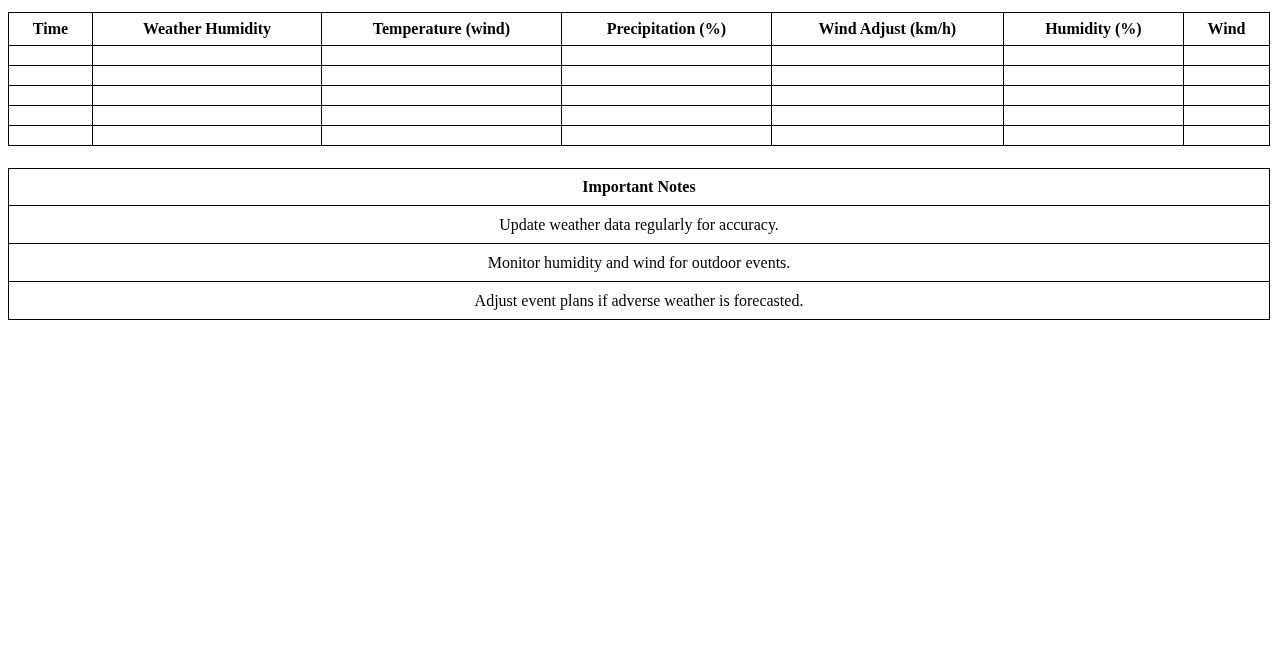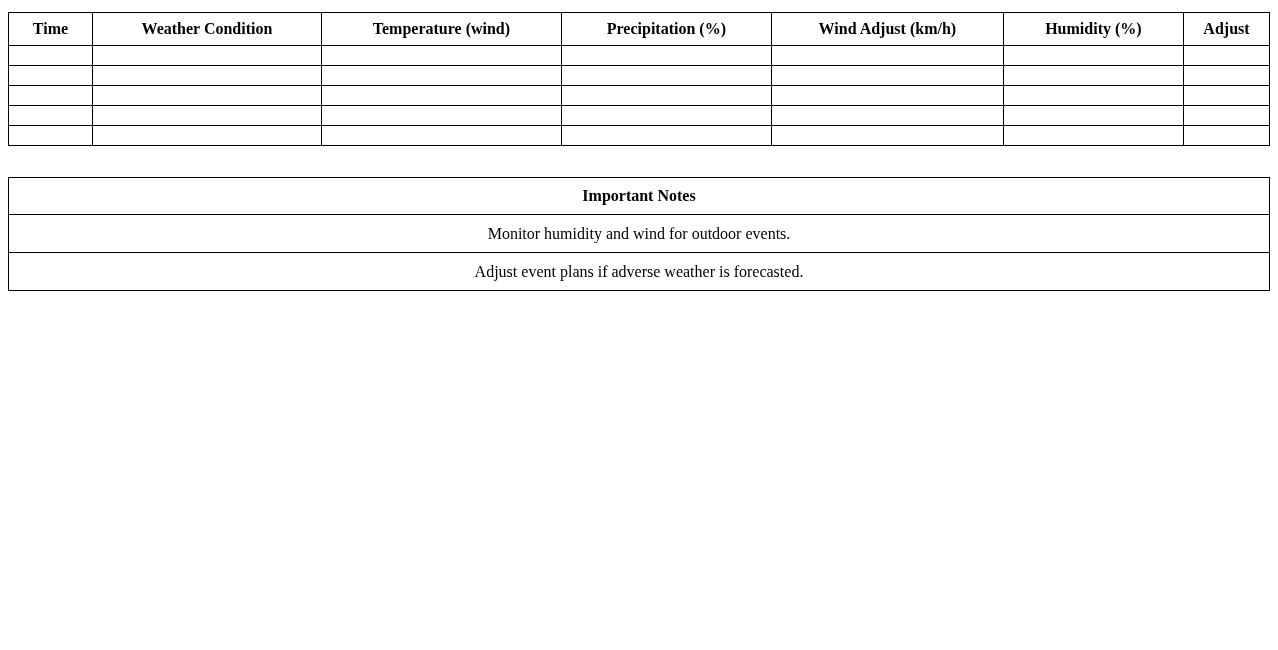--- a/index.html
+++ b/index.html
@@ -38,21 +38,21 @@
   }
   .weather-table col.c-time      { width: 6.66%; }
   .weather-table col.c-condition { width: 18.16%; }
   .weather-table col.c-temp      { width: 19.03%; }
   .weather-table col.c-precip    { width: 16.65%; }
   .weather-table col.c-wind      { width: 18.40%; }
   .weather-table col.c-humidity  { width: 14.28%; }
   .weather-table col.c-notes     { width: 6.82%; }
   
   .notes-table {
-    margin-top: 31px;
+    margin-top: 22px;
   }
   .notes-table th {
     font-weight: bold;
     height: 37px;
   }
   .notes-table td {
     height: 38px;
   }
 </style>
 </head>
@@ -66,26 +66,26 @@
       <col class="c-condition">
       <col class="c-temp">
       <col class="c-precip">
       <col class="c-wind">
       <col class="c-humidity">
       <col class="c-notes">
     </colgroup>
     <thead>
       <tr>
         <th>Time</th>
-        <th>Weather Condition</th>
+        <th>Weather Humidity</th>
         <th>Temperature (wind)</th>
         <th>Precipitation (%)</th>
         <th>Wind Adjust (km/h)</th>
         <th>Humidity (%)</th>
-        <th>Adjust</th>
+        <th>Wind</th>
       </tr>
     </thead>
     <tbody id="weather-table-body">
         <tr>
           <td></td>
           <td></td>
           <td></td>
           <td></td>
           <td></td>
           <td></td>
@@ -131,20 +131,23 @@
   </table>
 
   <table class="notes-table">
     <thead>
       <tr>
         <th>Important Notes</th>
       </tr>
     </thead>
     <tbody>
       <tr>
+        <td>Update weather data regularly for accuracy.</td>
+      </tr>
+      <tr>
         <td>Monitor humidity and wind for outdoor events.</td>
       </tr>
       <tr>
         <td>Adjust event plans if adverse weather is forecasted.</td>
       </tr>
     </tbody>
   </table>
 
 </div>
 

